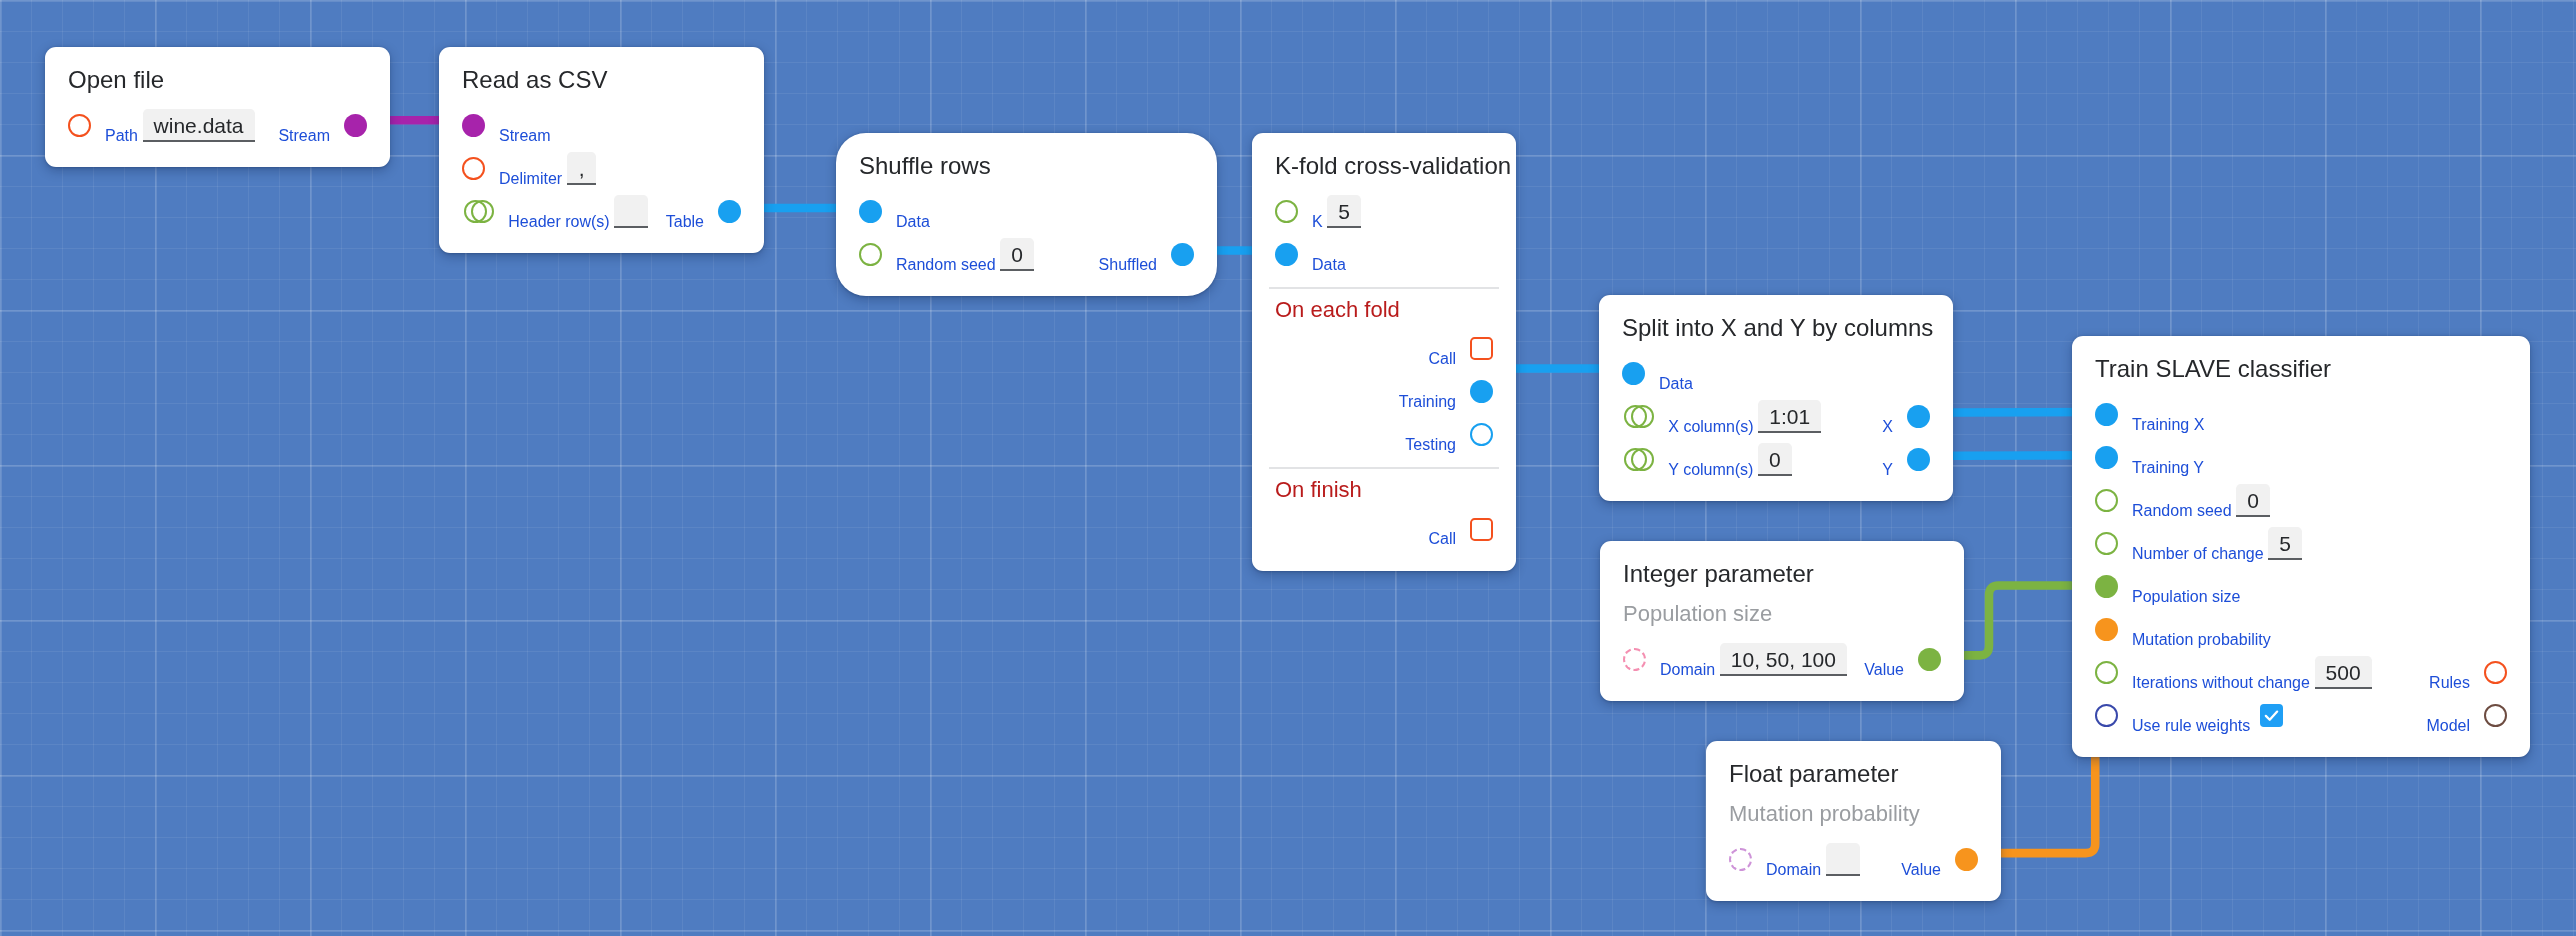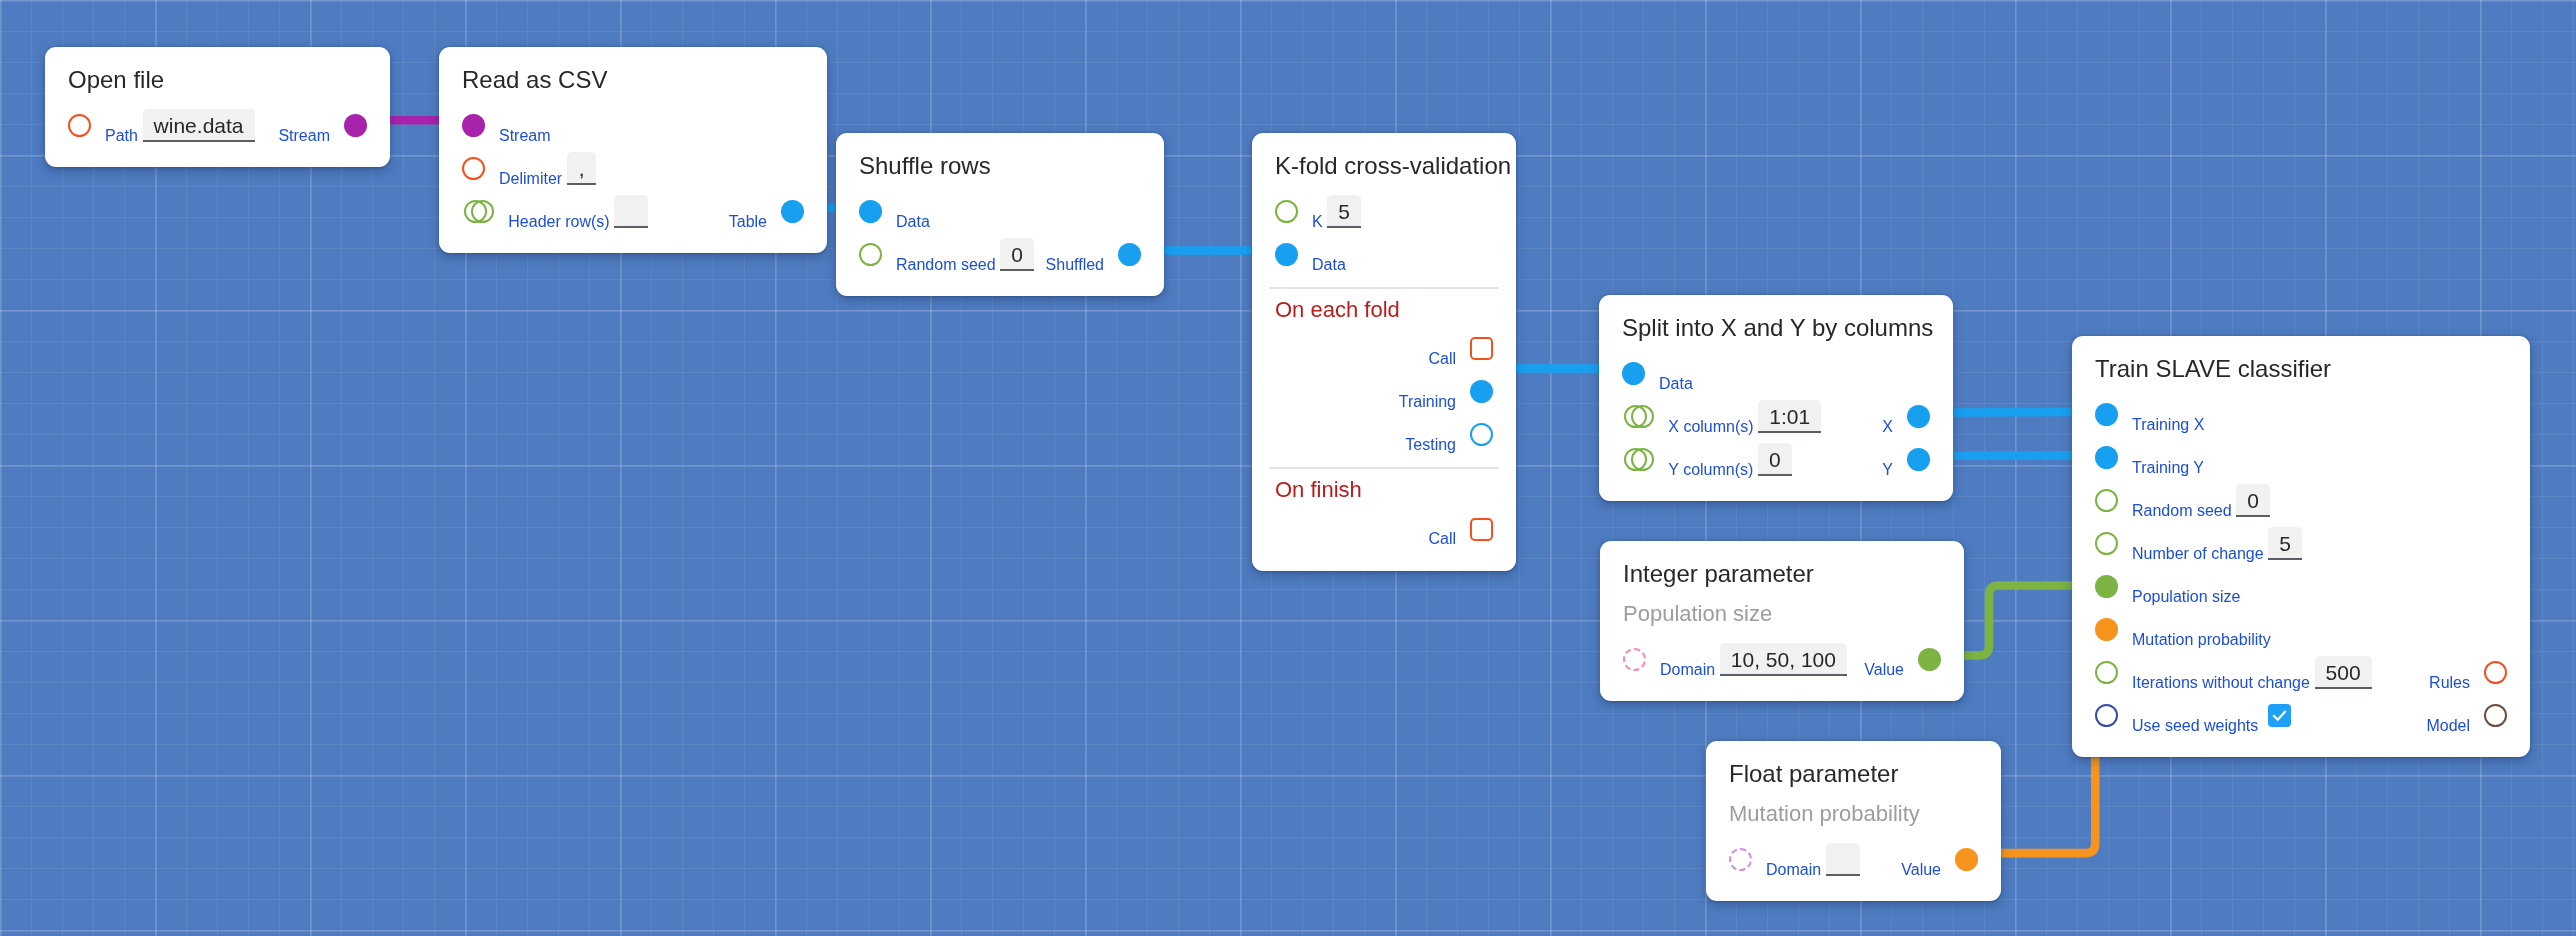--- a/index.html
+++ b/index.html
@@ -147,21 +147,21 @@
         <span class="port hollow" style="color:#f4511e"></span>
         <span class="lbl gap-l">Path</span>
         <span class="field">wine.data</span>
         <span class="spacer"></span>
         <span class="lbl gap-r">Stream</span>
         <span class="port filled" style="color:#a723ab"></span>
       </div>
     </div>
   </div>
 
-  <div class="node" style="left:439px; top:47px; width:388px;padding-left:23px;">
+  <div class="node" style="left:439px; top:47px; width:325px;padding-left:23px;">
     <div class="node-title">Read as CSV</div>
     <div class="rows">
       <div class="row">
         <span class="port filled" style="color:#a723ab"></span>
         <span class="lbl gap-l">Stream</span>
       </div>
       <div class="row">
         <span class="port hollow" style="color:#f4511e"></span>
         <span class="lbl gap-l">Delimiter</span>
         <span class="field">,</span>
@@ -170,21 +170,21 @@
         <span class="port dbl" style="color:#7cb342; margin-left:9.3px;"></span>
         <span class="lbl gap-l">Header row(s)</span>
         <span class="field empty">.</span>
         <span class="spacer"></span>
         <span class="lbl gap-r">Table</span>
         <span class="port filled" style="color:#18a0f0"></span>
       </div>
     </div>
   </div>
 
-  <div class="node" style="left:836px; top:133px; width:328px;">
+  <div class="node" style="left:836px; top:133px; width:381px;border-radius:30px;">
     <div class="node-title">Shuffle rows</div>
     <div class="rows">
       <div class="row">
         <span class="port filled" style="color:#18a0f0"></span>
         <span class="lbl gap-l">Data</span>
       </div>
       <div class="row">
         <span class="port hollow" style="color:#7cb342"></span>
         <span class="lbl gap-l">Random seed</span>
         <span class="field">0</span>
@@ -288,21 +288,21 @@
       <div class="row">
         <span class="port hollow" style="color:#7cb342"></span>
         <span class="lbl gap-l">Iterations without change</span>
         <span class="field">500</span>
         <span class="spacer"></span>
         <span class="lbl gap-r">Rules</span>
         <span class="port hollow" style="color:#f4511e"></span>
       </div>
       <div class="row">
         <span class="port hollow" style="color:#3949ab"></span>
-        <span class="lbl gap-l">Use seed weights</span>
+        <span class="lbl gap-l">Use rule weights</span>
         <span class="checkbox">
           <svg viewBox="0 0 24 24">
             <path d="M4 12.5 L9.5 18 L20 6.5" stroke="#ffffff" stroke-width="3.2" fill="none" stroke-linecap="round" stroke-linejoin="round"></path>
           </svg>
         </span>
         <span class="spacer"></span>
         <span class="lbl gap-r">Model</span>
         <span class="port hollow" style="color:#6d4c41"></span>
       </div>
     </div>

